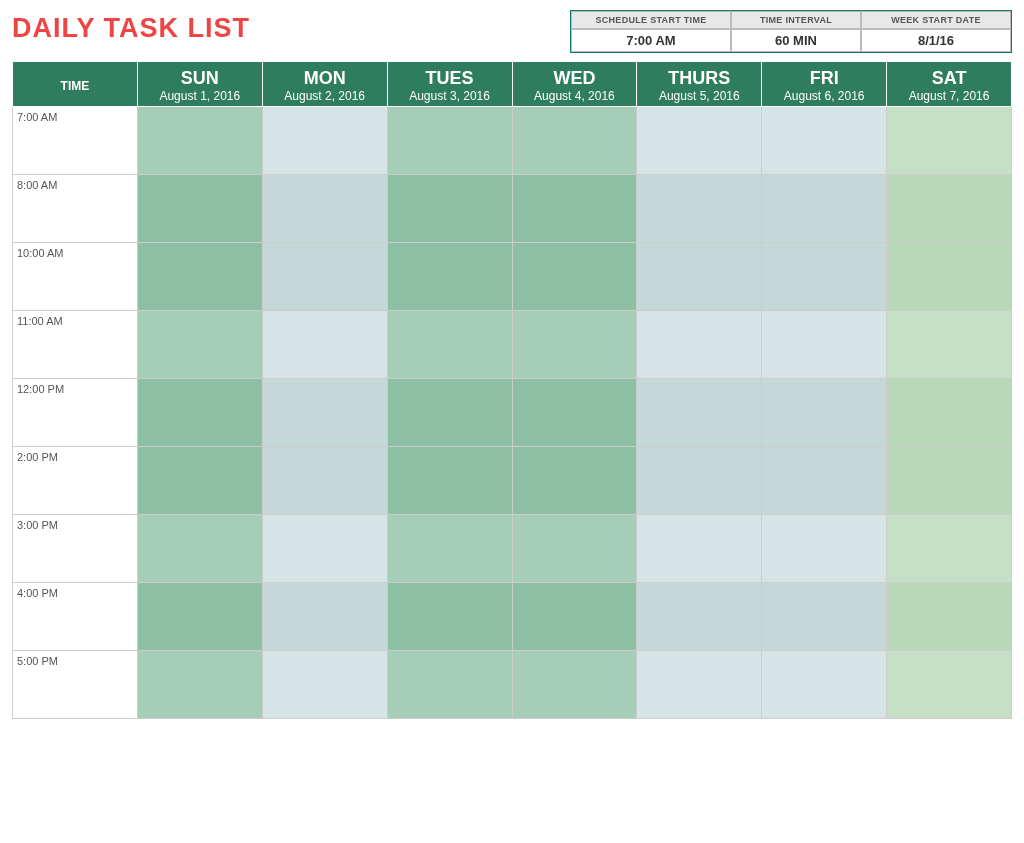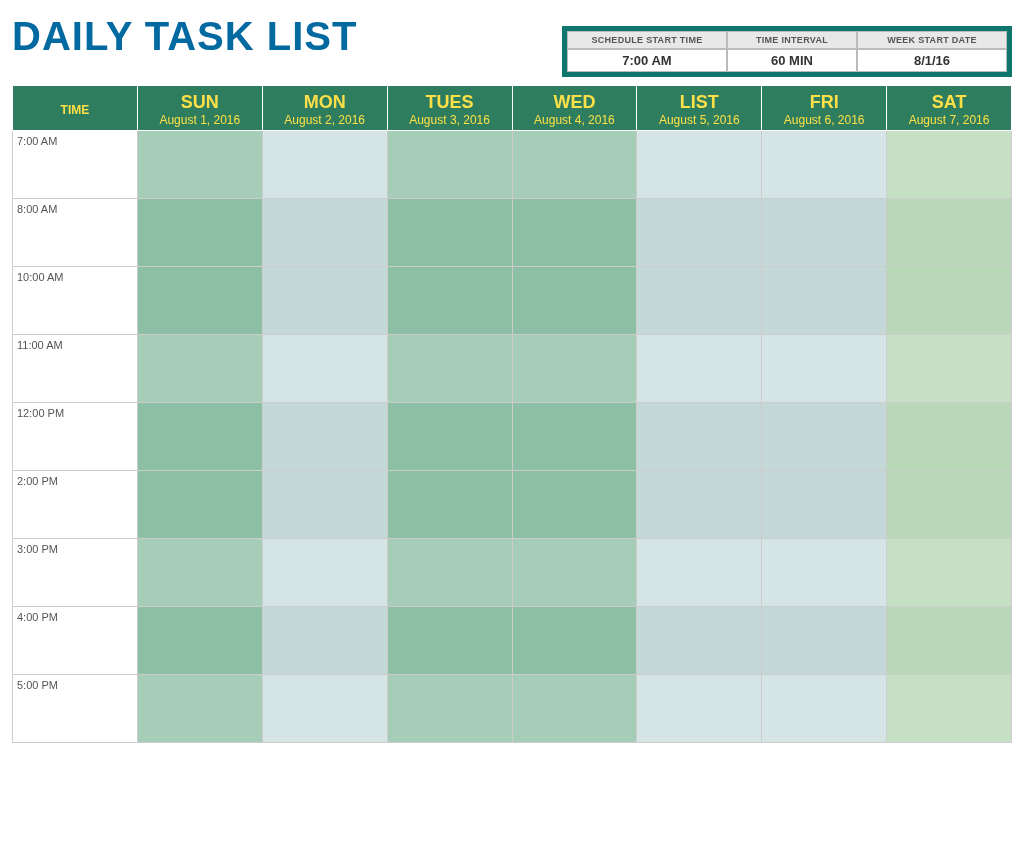--- a/index.html
+++ b/index.html
@@ -10,34 +10,33 @@
     }
 
     .header-area {
       display: flex;
       align-items: flex-start;
       justify-content: space-between;
       margin-bottom: 8px;
     }
 
     .page-title {
-      font-size: 40px;
-      font-weight: bold;
-      color: #0369a1;
+      font-size: 27px;
+      font-weight: bold;
+      color: #ef4444;
       letter-spacing: 1px;
       line-height: 1.1;
       padding-top: 4px;
     }
 
     .info-box {
       display: grid;
       grid-template-columns: 160px 130px 150px;
       grid-template-rows: auto auto;
-      border: 5px solid #0f766e;
-      margin-top: 16px;
+      border: 1px solid #0f766e;
     }
 
     .info-box .label-cell {
       background: #e8e8e8;
       font-size: 9px;
       font-weight: bold;
       color: #555;
       text-align: center;
       padding: 3px 6px;
       border: 1px solid #bbb;
@@ -55,21 +54,21 @@
     }
 
     .schedule-table {
       width: 100%;
       border-collapse: collapse;
       table-layout: fixed;
     }
 
     .schedule-table th {
       background: #2e7d5e;
-      color: #fde047;
+      color: #ffffff;
       text-align: center;
       font-size: 13px;
       font-weight: bold;
       padding: 6px 4px 3px;
       border: 1px solid #fff;
     }
 
     .schedule-table th .day-name {
       font-size: 18px;
       font-weight: bold;
@@ -161,21 +160,21 @@
       </th>
       <th>
         <span class="day-name">TUES</span>
         <span class="day-date">August 3, 2016</span>
       </th>
       <th>
         <span class="day-name">WED</span>
         <span class="day-date">August 4, 2016</span>
       </th>
       <th>
-        <span class="day-name">LIST</span>
+        <span class="day-name">THURS</span>
         <span class="day-date">August 5, 2016</span>
       </th>
       <th>
         <span class="day-name">FRI</span>
         <span class="day-date">August 6, 2016</span>
       </th>
       <th>
         <span class="day-name">SAT</span>
         <span class="day-date">August 7, 2016</span>
       </th>

